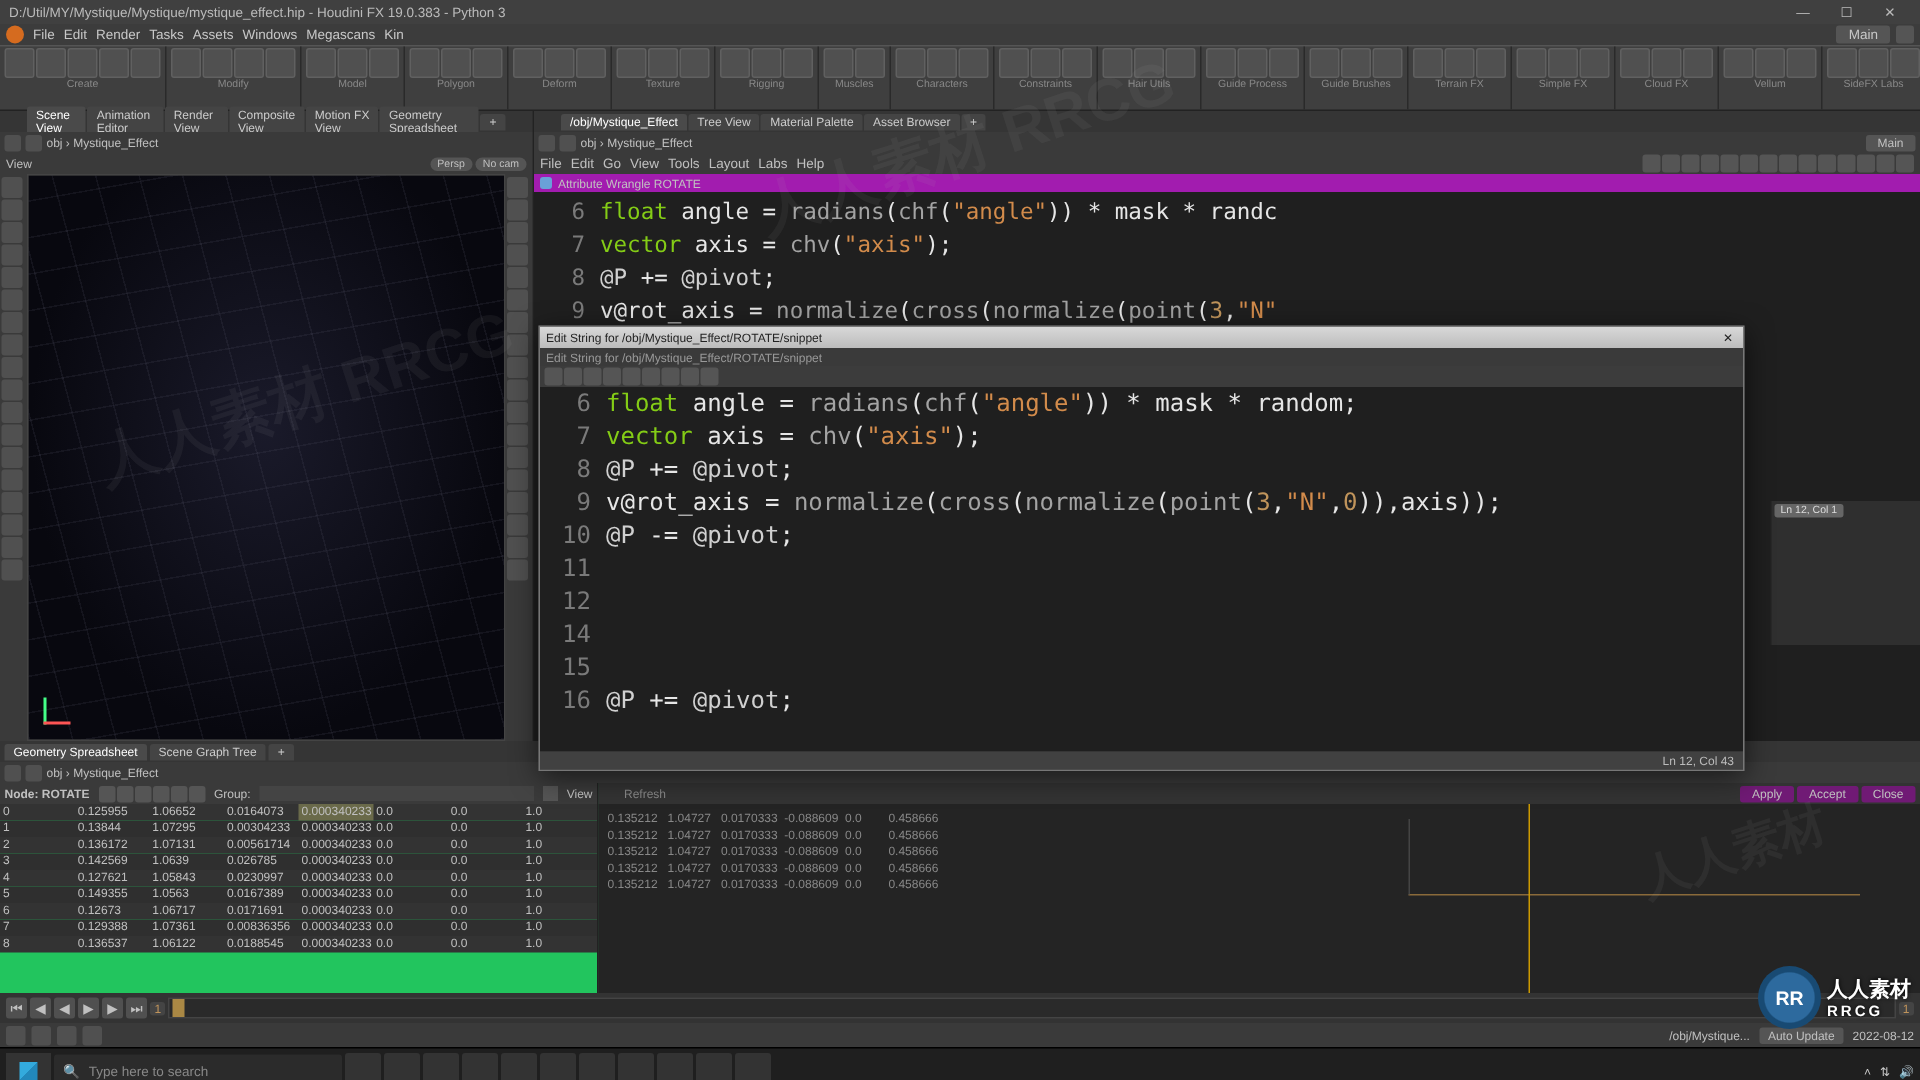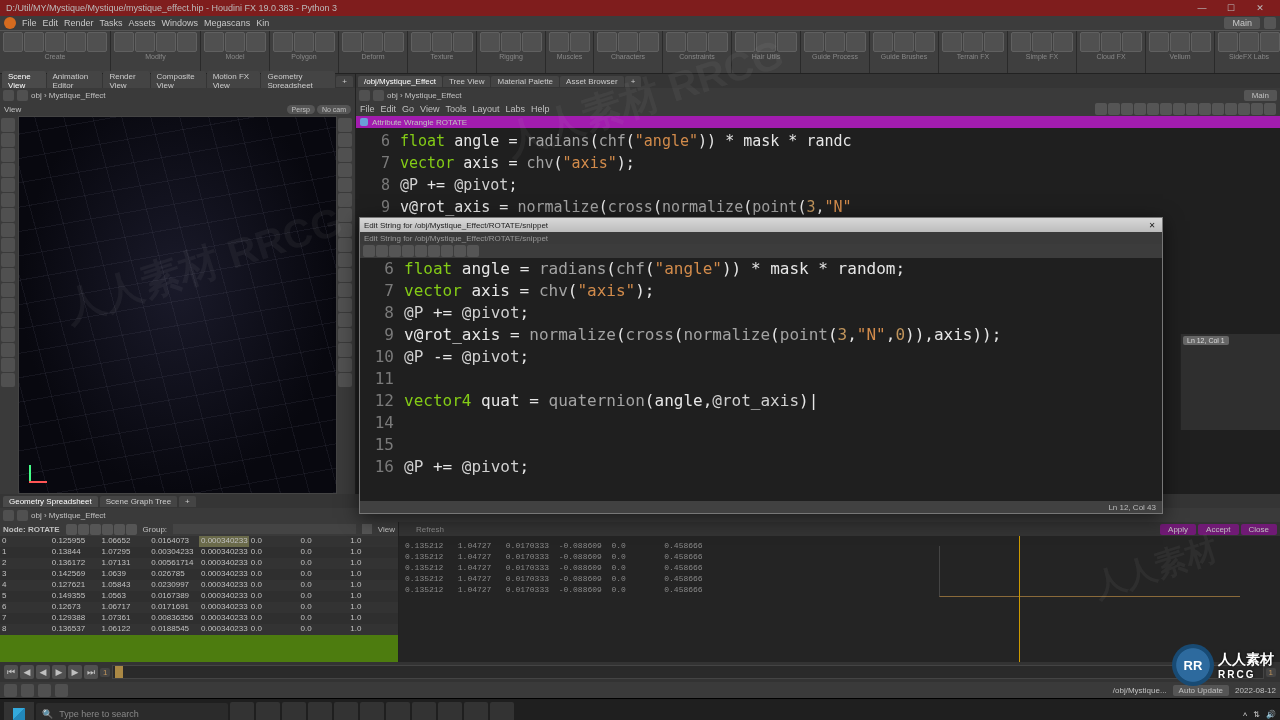--- a/index.html
+++ b/index.html
@@ -1,26 +1,26 @@
 <!DOCTYPE html>
 <html><head>
 <meta charset="utf-8">
 <style>
 html,body{margin:0;padding:0;width:1280px;height:720px;background:#2a2a2a;font-family:Arial,Helvetica,sans-serif;font-size:10px;color:#c0c0c0;overflow:hidden}
 .row{display:flex;flex-direction:row}
-.titlebar{height:16px;background:#7f1d1d;display:flex;align-items:center;padding:0 6px;font-size:9px;color:#bbb}
+.titlebar{height:16px;background:#404040;display:flex;align-items:center;padding:0 6px;font-size:9px;color:#bbb}
 .menubar{height:14px;background:#3c3c3c;display:flex;align-items:center;gap:6px;padding:0 4px;font-size:9px}
 .menubar span{color:#c8c8c8}
 .menubar-r{margin-left:auto;display:flex;gap:4px}
 .shelf{height:42px;background:#3f3f3f;border-top:1px solid #555;border-bottom:1px solid #222;display:flex}
 .shelf-group{display:flex;flex-direction:column;border-right:1px solid #2a2a2a;padding:1px 3px}
 .shelf-icons{display:flex;gap:1px}
 .shelf-icon{width:18px;height:18px;background:#505050;border:1px solid #606060;border-radius:2px}
 .shelf-label{font-size:7px;text-align:center;color:#888;margin-top:1px}
-.tabbar{height:14px;background:#353535;display:flex;align-items:center;gap:1px;padding:0 2px;font-size:8px}
+.tabbar{height:14px;background:#353535;display:flex;align-items:center;gap:1px;padding:0 18px;font-size:8px}
 .tab{padding:1px 6px;background:#444;color:#ccc;border-radius:2px 2px 0 0}
 .tab.active{background:#4a4a4a;color:#fff}
 .pathbar{height:14px;background:#3a3a3a;display:flex;align-items:center;gap:3px;padding:0 3px;font-size:8px}
 .pathbtn{width:11px;height:11px;background:#505050;border-radius:2px}
 .wincontrols{margin-left:auto;display:flex;gap:1px}
 .wincontrols span{width:28px;height:14px;display:inline-flex;align-items:center;justify-content:center;font-size:9px}
 
 
 .main{display:flex;height:420px}
 .left{width:355px;display:flex;flex-direction:column;border-right:1px solid #222}
@@ -69,31 +69,31 @@
 
 
 .right-extra{position:absolute;right:0;top:260px;width:95px;height:92px;background:#2f2f2f;border-left:1px solid #222;font-size:7px;color:#888;padding:2px}
 .right-extra .chip{background:#666;color:#ddd;padding:1px 4px;border-radius:2px;display:inline-block;margin-bottom:2px}
 
 
 .lower{height:168px;display:flex;flex-direction:column}
 .spread-tabs{height:14px;background:#353535;display:flex;align-items:center;gap:2px;padding:0 3px;font-size:8px}
 .spread-path{height:14px;background:#3a3a3a;display:flex;align-items:center;padding:0 3px;font-size:8px;gap:3px}
 .spread-body{flex:1;display:flex}
-.sheet{width:398px;background:#4d7c0f;display:flex;flex-direction:column;border-right:1px solid #222}
+.sheet{width:398px;background:#22c55e;display:flex;flex-direction:column;border-right:1px solid #222}
 .sheet-head{height:14px;background:#3a3a3a;display:flex;align-items:center;font-size:8px;padding:0 3px;gap:6px}
 .sheet-cols{height:12px;background:#454545;display:flex;font-size:8px}
 .sheet-cols span,.sheet-row span{flex:1;padding:0 2px;overflow:hidden;white-space:nowrap}
 .sheet-row{height:11px;display:flex;font-size:8px;background:#333}
 .sheet-row:nth-child(even){background:#2f2f2f}
 .sel{background:#6a6a4a !important}
 .anim{flex:1;background:#2a2a2a;display:flex;flex-direction:column}
 .anim-top{height:14px;background:#333;display:flex;align-items:center;justify-content:flex-end;gap:2px;padding:0 3px}
 .anim-top span{font-size:8px;padding:1px 8px;background:#701a75;border-radius:2px}
-.anim-graph{flex:1;background:#242424;position:relative;font-family:Liberation Mono, monospace;font-size:8px;color:#888}
+.anim-graph{flex:1;background:#242424;position:relative;font-family:Liberation Sans, sans-serif;font-size:8px;color:#888}
 .anim-vals{position:absolute;left:6px;top:4px;line-height:11px;white-space:pre}
 .anim-line{position:absolute;right:40px;top:10px;width:300px;height:50px;border-bottom:1px solid #8a6a3a;border-left:1px solid #444}
 .anim-cursor{position:absolute;top:0;bottom:0;width:1px;background:#c90;right:260px}
 
 .timeline{height:20px;background:#333;display:flex;align-items:center;padding:0 4px;gap:2px}
 .timeline .tb{width:14px;height:14px;background:#505050;border-radius:2px;display:flex;align-items:center;justify-content:center;font-size:9px}
 .timeline .num{font-size:8px;padding:0 3px;background:#444;border-radius:2px}
 .timeline .track{flex:1;height:12px;background:#2a2a2a;border:1px solid #444;position:relative}
 .timeline .mk{position:absolute;left:2px;top:0;bottom:0;width:8px;background:#a84}
 
@@ -465,21 +465,20 @@
       <div class="code-line">
         <span class="ln">10</span>
         <span class="cd"><span class="at">@P</span> <span class="op">-=</span> <span class="at">@pivot</span><span class="op">;</span></span>
       </div>
       <div class="code-line">
         <span class="ln">11</span>
         <span class="cd"></span>
       </div>
       <div class="code-line">
         <span class="ln">12</span>
-        <span class="cd"><span class="kw">vector4</span> <span class="id">quat</span> <span class="op">=</span> <span class="fn">quaternion</span><span class="op">(</span><span class="id">angle</span><span class="op">,</span><span class="at">@rot_axis</span><span class="op">)</span><span class="op">|</span></span>
       </div>
       <div class="code-line">
         <span class="ln">14</span>
         <span class="cd"></span>
       </div>
       <div class="code-line">
         <span class="ln">15</span>
         <span class="cd"></span>
       </div>
       <div class="code-line">

